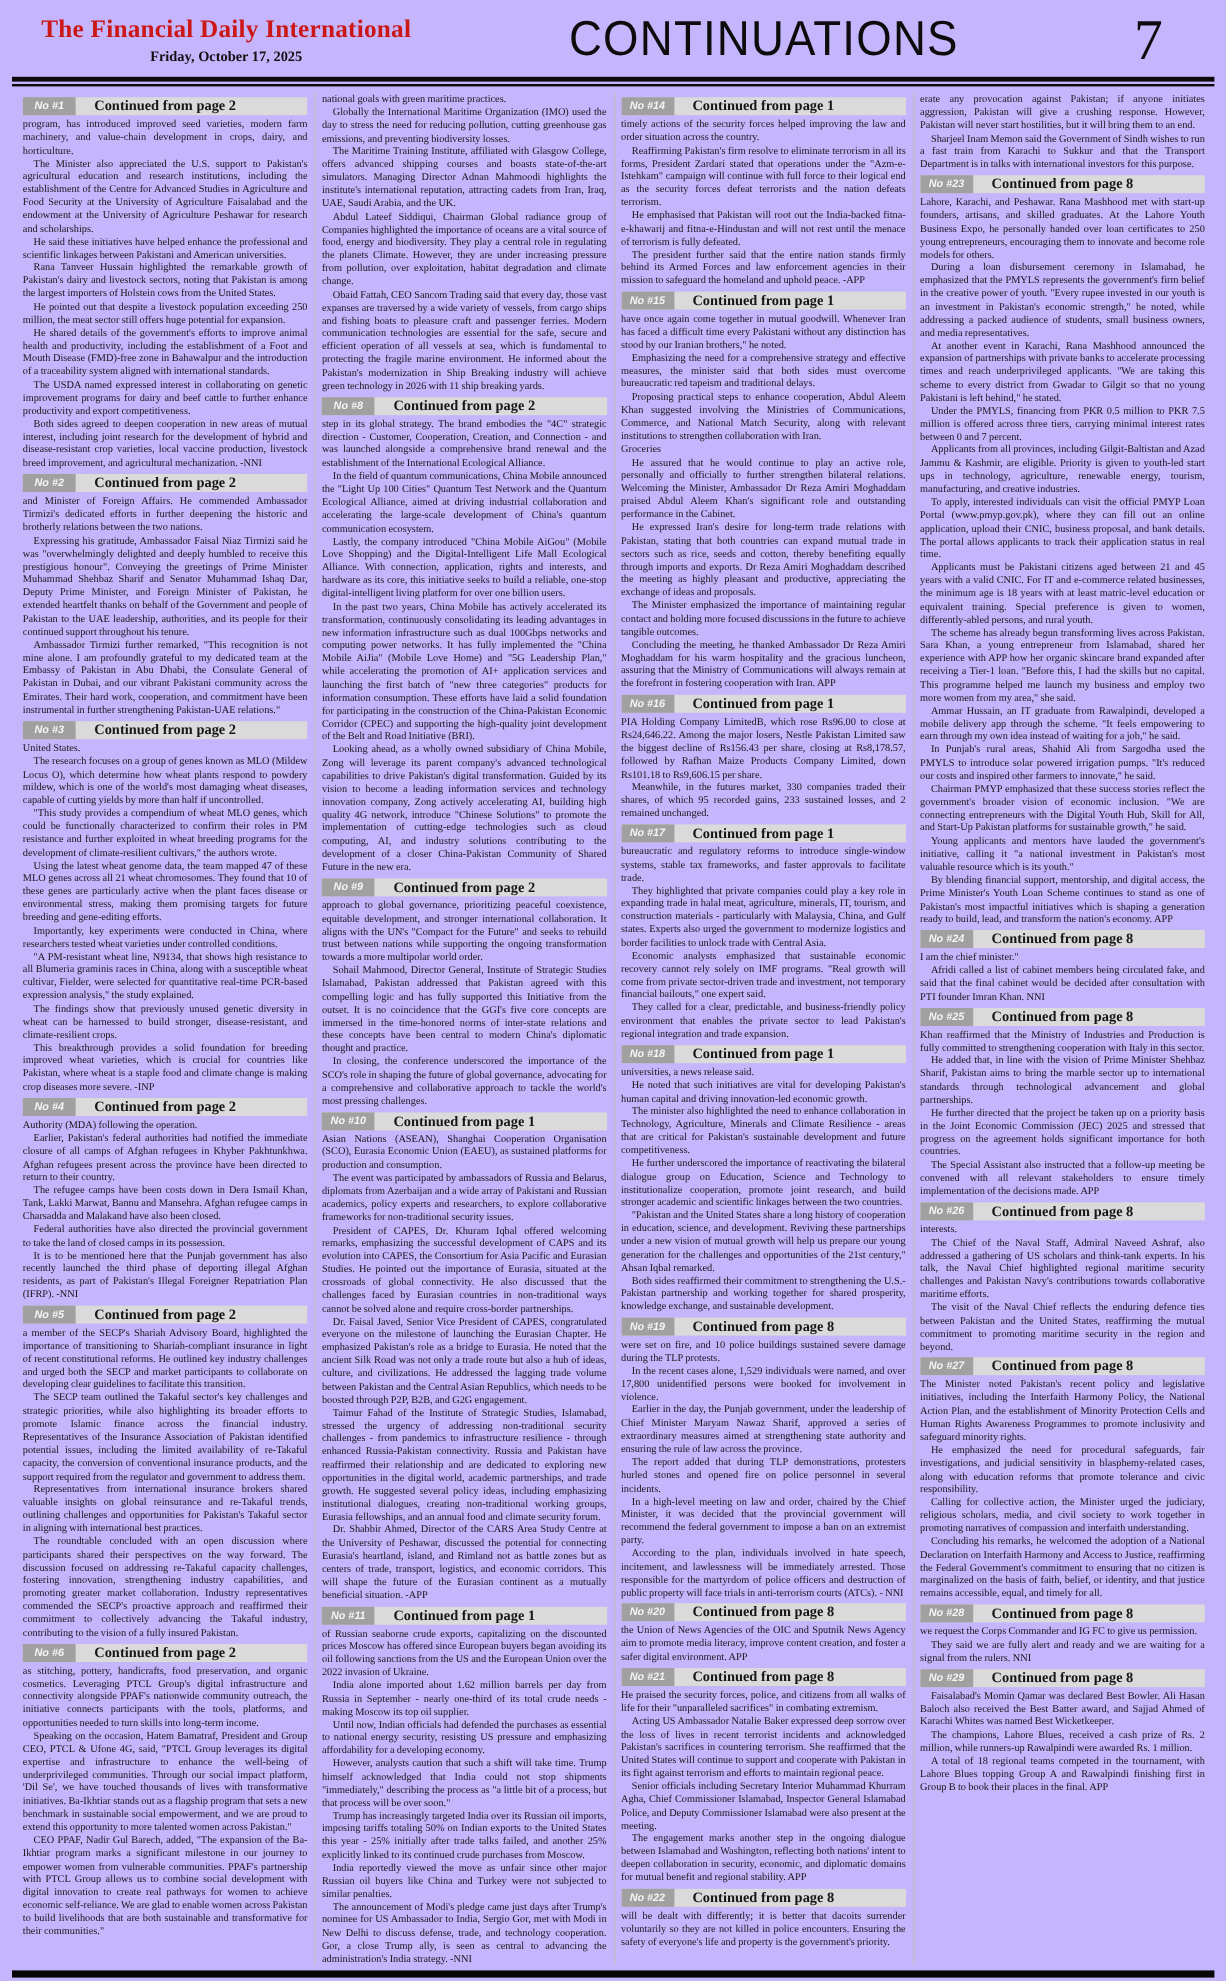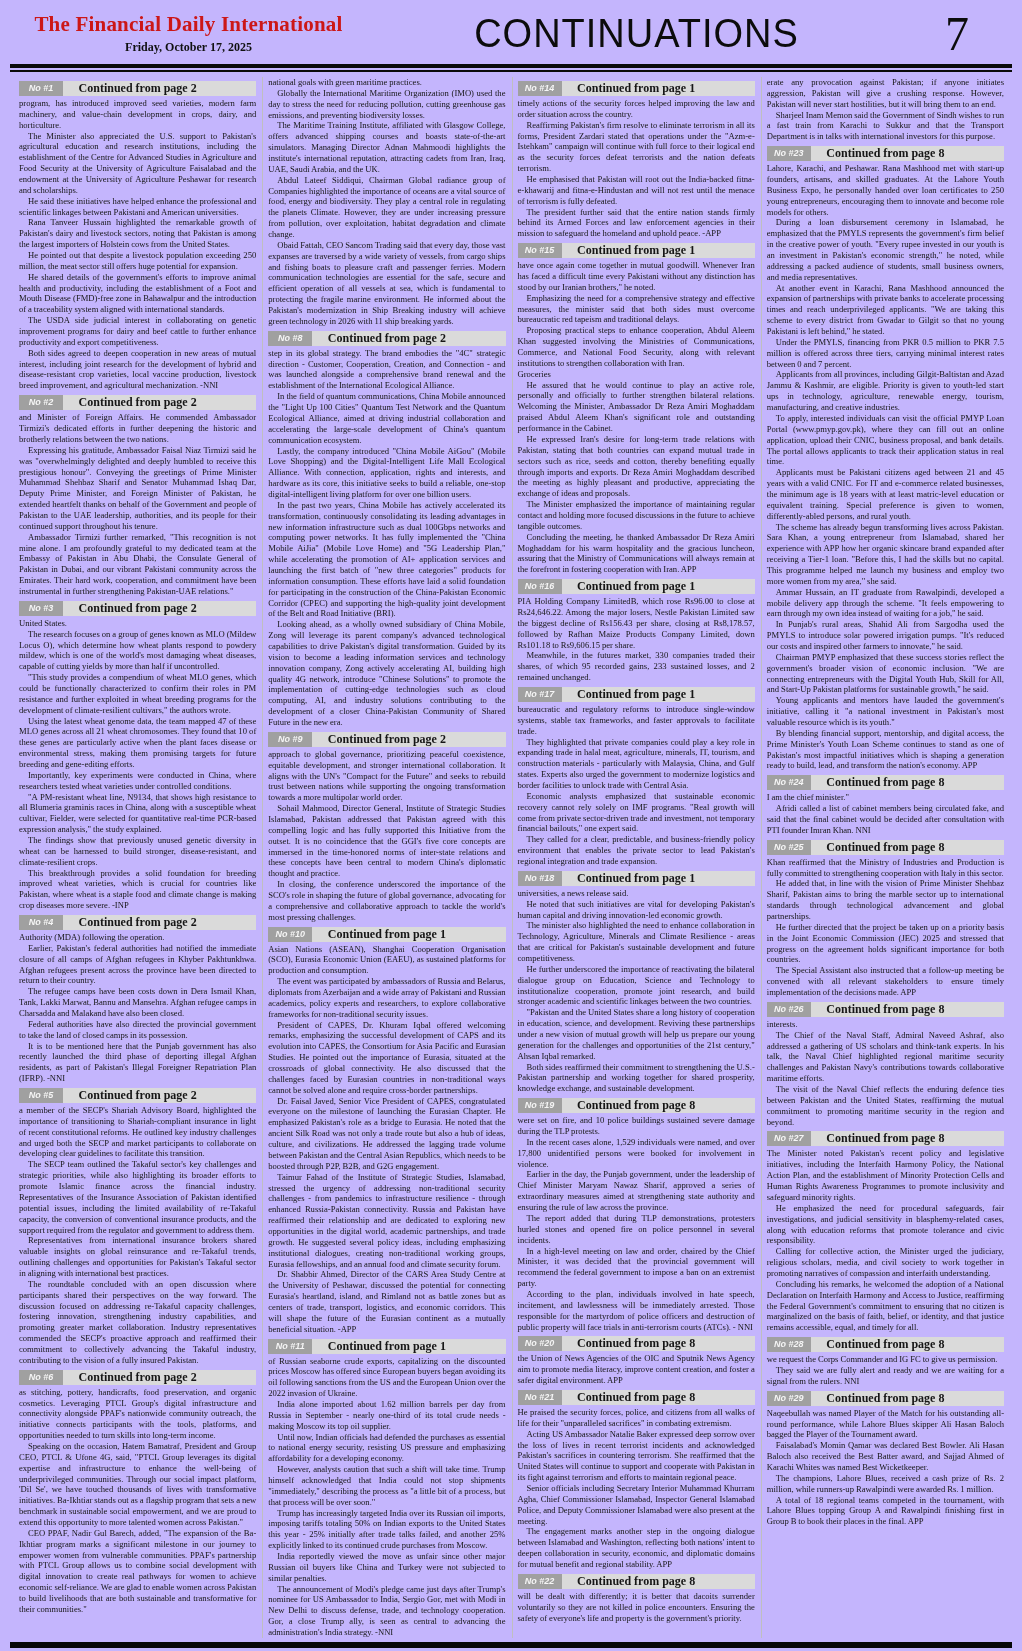--- a/index.html
+++ b/index.html
@@ -55,21 +55,21 @@
         <div class="sec-head">
           <span class="sec-label">Continued from page 2</span>
           <span class="sec-no">No #1</span>
         </div>
         <p class="noindent">program, has introduced improved seed varieties, modern farm machinery, and value-chain development in crops, dairy, and horticulture.</p>
         <p>The Minister also appreciated the U.S. support to Pakistan's agricultural education and research institutions, including the establishment of the Centre for Advanced Studies in Agriculture and Food Security at the University of Agriculture Faisalabad and the endowment at the University of Agriculture Peshawar for research and scholarships.</p>
         <p>He said these initiatives have helped enhance the professional and scientific linkages between Pakistani and American universities.</p>
         <p>Rana Tanveer Hussain highlighted the remarkable growth of Pakistan's dairy and livestock sectors, noting that Pakistan is among the largest importers of Holstein cows from the United States.</p>
         <p>He pointed out that despite a livestock population exceeding 250 million, the meat sector still offers huge potential for expansion.</p>
         <p>He shared details of the government's efforts to improve animal health and productivity, including the establishment of a Foot and Mouth Disease (FMD)-free zone in Bahawalpur and the introduction of a traceability system aligned with international standards.</p>
-        <p>The USDA side judicial interest in collaborating on genetic improvement programs for dairy and beef cattle to further enhance productivity and export competitiveness.</p>
+        <p>The USDA named expressed interest in collaborating on genetic improvement programs for dairy and beef cattle to further enhance productivity and export competitiveness.</p>
         <p>Both sides agreed to deepen cooperation in new areas of mutual interest, including joint research for the development of hybrid and disease-resistant crop varieties, local vaccine production, livestock breed improvement, and agricultural mechanization. -NNI</p>
         <div class="sec-head">
           <span class="sec-label">Continued from page 2</span>
           <span class="sec-no">No #2</span>
         </div>
         <p class="noindent">and Minister of Foreign Affairs. He commended Ambassador Tirmizi's dedicated efforts in further deepening the historic and brotherly relations between the two nations.</p>
         <p>Expressing his gratitude, Ambassador Faisal Niaz Tirmizi said he was "overwhelmingly delighted and deeply humbled to receive this prestigious honour". Conveying the greetings of Prime Minister Muhammad Shehbaz Sharif and Senator Muhammad Ishaq Dar, Deputy Prime Minister, and Foreign Minister of Pakistan, he extended heartfelt thanks on behalf of the Government and people of Pakistan to the UAE leadership, authorities, and its people for their continued support throughout his tenure.</p>
         <p>Ambassador Tirmizi further remarked, "This recognition is not mine alone. I am profoundly grateful to my dedicated team at the Embassy of Pakistan in Abu Dhabi, the Consulate General of Pakistan in Dubai, and our vibrant Pakistani community across the Emirates. Their hard work, cooperation, and commitment have been instrumental in further strengthening Pakistan-UAE relations."</p>
         <div class="sec-head">
           <span class="sec-label">Continued from page 2</span>
@@ -160,21 +160,21 @@
         <p class="noindent">timely actions of the security forces helped improving the law and order situation across the country.</p>
         <p>Reaffirming Pakistan's firm resolve to eliminate terrorism in all its forms, President Zardari stated that operations under the "Azm-e-Istehkam" campaign will continue with full force to their logical end as the security forces defeat terrorists and the nation defeats terrorism.</p>
         <p>He emphasised that Pakistan will root out the India-backed fitna-e-khawarij and fitna-e-Hindustan and will not rest until the menace of terrorism is fully defeated.</p>
         <p>The president further said that the entire nation stands firmly behind its Armed Forces and law enforcement agencies in their mission to safeguard the homeland and uphold peace. -APP</p>
         <div class="sec-head">
           <span class="sec-label">Continued from page 1</span>
           <span class="sec-no">No #15</span>
         </div>
         <p class="noindent">have once again come together in mutual goodwill. Whenever Iran has faced a difficult time every Pakistani without any distinction has stood by our Iranian brothers," he noted.</p>
         <p>Emphasizing the need for a comprehensive strategy and effective measures, the minister said that both sides must overcome bureaucratic red tapeism and traditional delays.</p>
-        <p>Proposing practical steps to enhance cooperation, Abdul Aleem Khan suggested involving the Ministries of Communications, Commerce, and National Food Security, along with relevant institutions to strengthen collaboration with Iran.</p>
+        <p>Proposing practical steps to enhance cooperation, Abdul Aleem Khan suggested involving the Ministries of Communications, Commerce, and National Match Security, along with relevant institutions to strengthen collaboration with Iran.</p>
         <p class="noindent">Groceries</p>
         <p>He assured that he would continue to play an active role, personally and officially to further strengthen bilateral relations. Welcoming the Minister, Ambassador Dr Reza Amiri Moghaddam praised Abdul Aleem Khan's significant role and outstanding performance in the Cabinet.</p>
         <p>He expressed Iran's desire for long-term trade relations with Pakistan, stating that both countries can expand mutual trade in sectors such as rice, seeds and cotton, thereby benefiting equally through imports and exports. Dr Reza Amiri Moghaddam described the meeting as highly pleasant and productive, appreciating the exchange of ideas and proposals.</p>
         <p>The Minister emphasized the importance of maintaining regular contact and holding more focused discussions in the future to achieve tangible outcomes.</p>
         <p>Concluding the meeting, he thanked Ambassador Dr Reza Amiri Moghaddam for his warm hospitality and the gracious luncheon, assuring that the Ministry of Communications will always remain at the forefront in fostering cooperation with Iran. APP</p>
         <div class="sec-head">
           <span class="sec-label">Continued from page 1</span>
           <span class="sec-no">No #16</span>
         </div>
         <p class="noindent">PIA Holding Company LimitedB, which rose Rs96.00 to close at Rs24,646.22. Among the major losers, Nestle Pakistan Limited saw the biggest decline of Rs156.43 per share, closing at Rs8,178.57, followed by Rafhan Maize Products Company Limited, down Rs101.18 to Rs9,606.15 per share.</p>
@@ -278,20 +278,19 @@
         <div class="sec-head">
           <span class="sec-label">Continued from page 8</span>
           <span class="sec-no">No #28</span>
         </div>
         <p class="noindent">we request the Corps Commander and IG FC to give us permission.</p>
         <p>They said we are fully alert and ready and we are waiting for a signal from the rulers. NNI</p>
         <div class="sec-head">
           <span class="sec-label">Continued from page 8</span>
           <span class="sec-no">No #29</span>
         </div>
-        <p class="noindent">Naqeebullah was named Player of the Match for his outstanding all-round performance, while Lahore Blues skipper Ali Hasan Baloch bagged the Player of the Tournament award.</p>
         <p>Faisalabad's Momin Qamar was declared Best Bowler. Ali Hasan Baloch also received the Best Batter award, and Sajjad Ahmed of Karachi Whites was named Best Wicketkeeper.</p>
         <p>The champions, Lahore Blues, received a cash prize of Rs. 2 million, while runners-up Rawalpindi were awarded Rs. 1 million.</p>
         <p>A total of 18 regional teams competed in the tournament, with Lahore Blues topping Group A and Rawalpindi finishing first in Group B to book their places in the final. APP</p>
       </div>
     </main>
   <div class="bottom-bar"></div>
 </div>
 
 </body></html>

